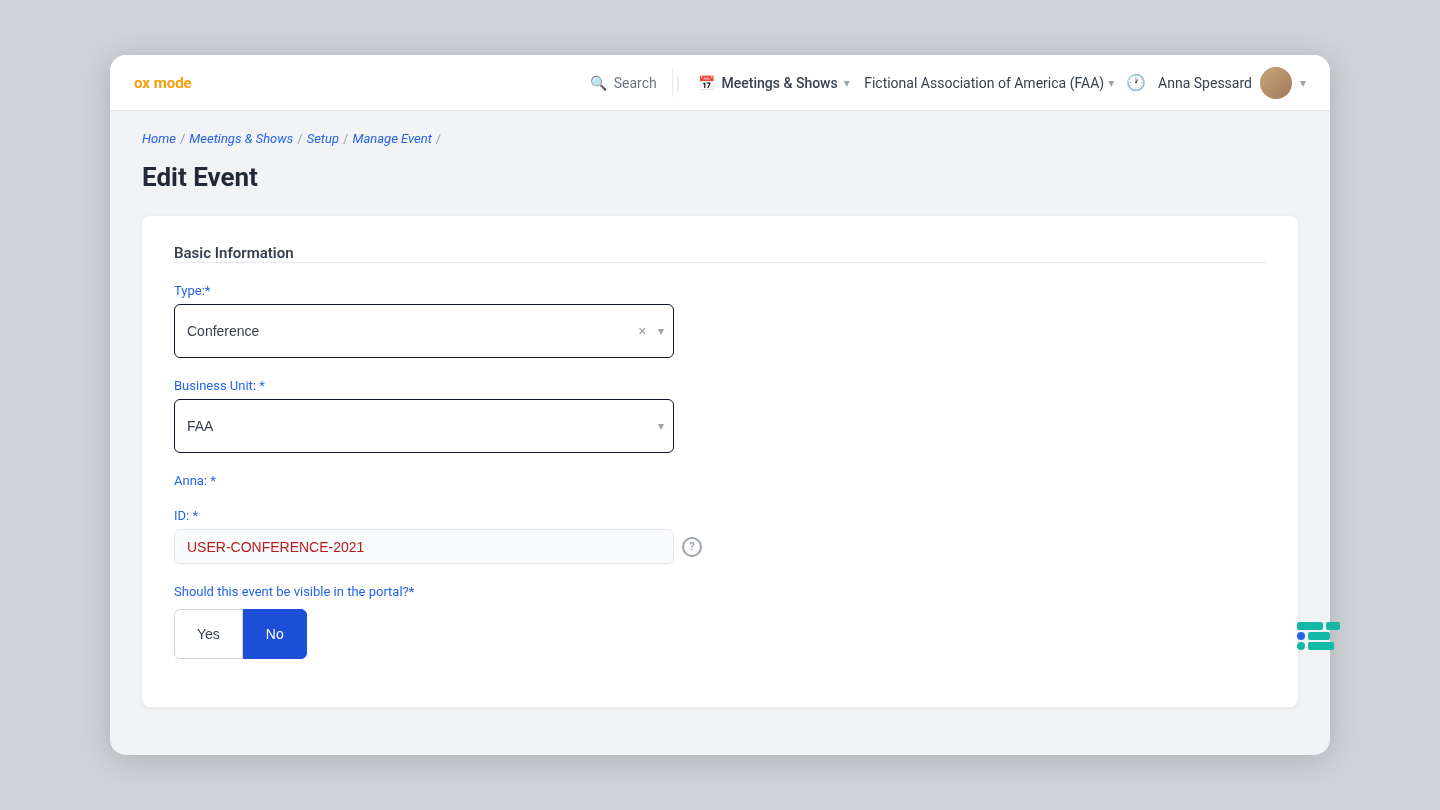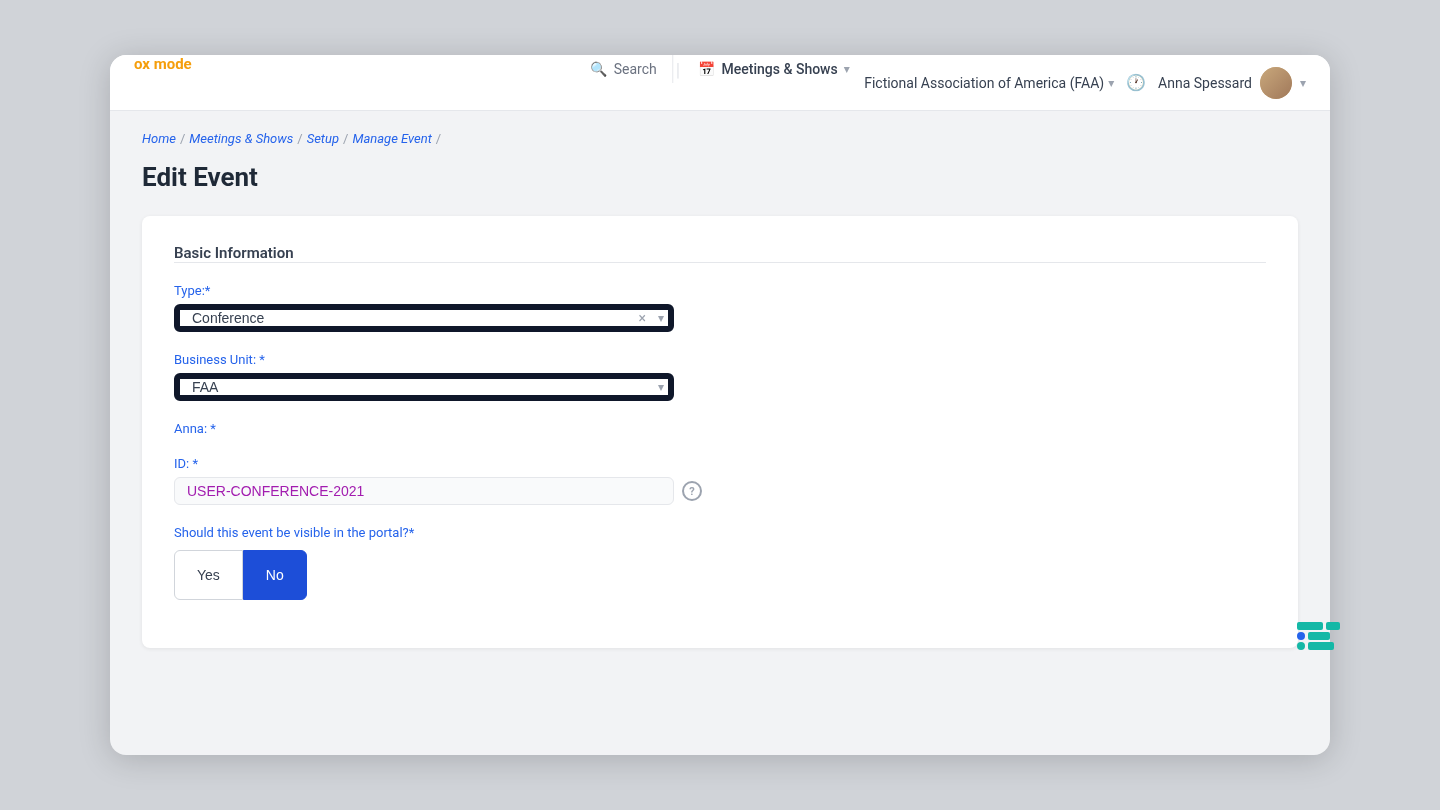--- a/index.html
+++ b/index.html
@@ -23,20 +23,21 @@
       overflow: hidden;
       display: flex;
       flex-direction: column;
     }
     
     .navbar {
       background: #ffffff;
       border-bottom: 1px solid #e5e7eb;
       height: 56px;
       display: flex;
+      align-items: center;
       padding: 0 24px;
       flex-shrink: 0;
       gap: 8px;
     }
     .navbar-logo {
       color: #f59e0b;
       font-weight: 700;
       font-size: 15px;
       margin-right: auto;
     }
@@ -183,22 +184,22 @@
       color: #2563eb;
       margin-bottom: 6px;
       display: block;
     }
     .select-wrapper {
       position: relative;
       width: 500px;
     }
     .select-wrapper select {
       width: 100%;
-      height: 28px;
-      border: 6px solid #0f172a;
+      height: 54px;
+      border: 1px solid #0f172a;
       border-radius: 6px;
       padding: 0 36px 0 12px;
       font-size: 14px;
       color: #374151;
       background: #fff;
       appearance: none;
       cursor: pointer;
     }
     .select-wrapper .select-arrow {
       position: absolute;
@@ -224,26 +225,26 @@
       border: 1px solid #d1d5db;
       border-radius: 6px;
       padding: 0 12px;
       font-size: 14px;
       color: #374151;
       background: #fff;
       outline: none;
     }
     .form-input-readonly {
       width: 500px;
-      height: 28px;
+      height: 35px;
       border: 1px solid #e5e7eb;
       border-radius: 6px;
       padding: 0 12px;
       font-size: 14px;
-      color: #a21caf;
+      color: #b91c1c;
       background: #f9fafb;
       outline: none;
     }
     .id-row {
       display: flex;
       align-items: center;
       gap: 8px;
     }
     .help-icon {
       width: 20px;

